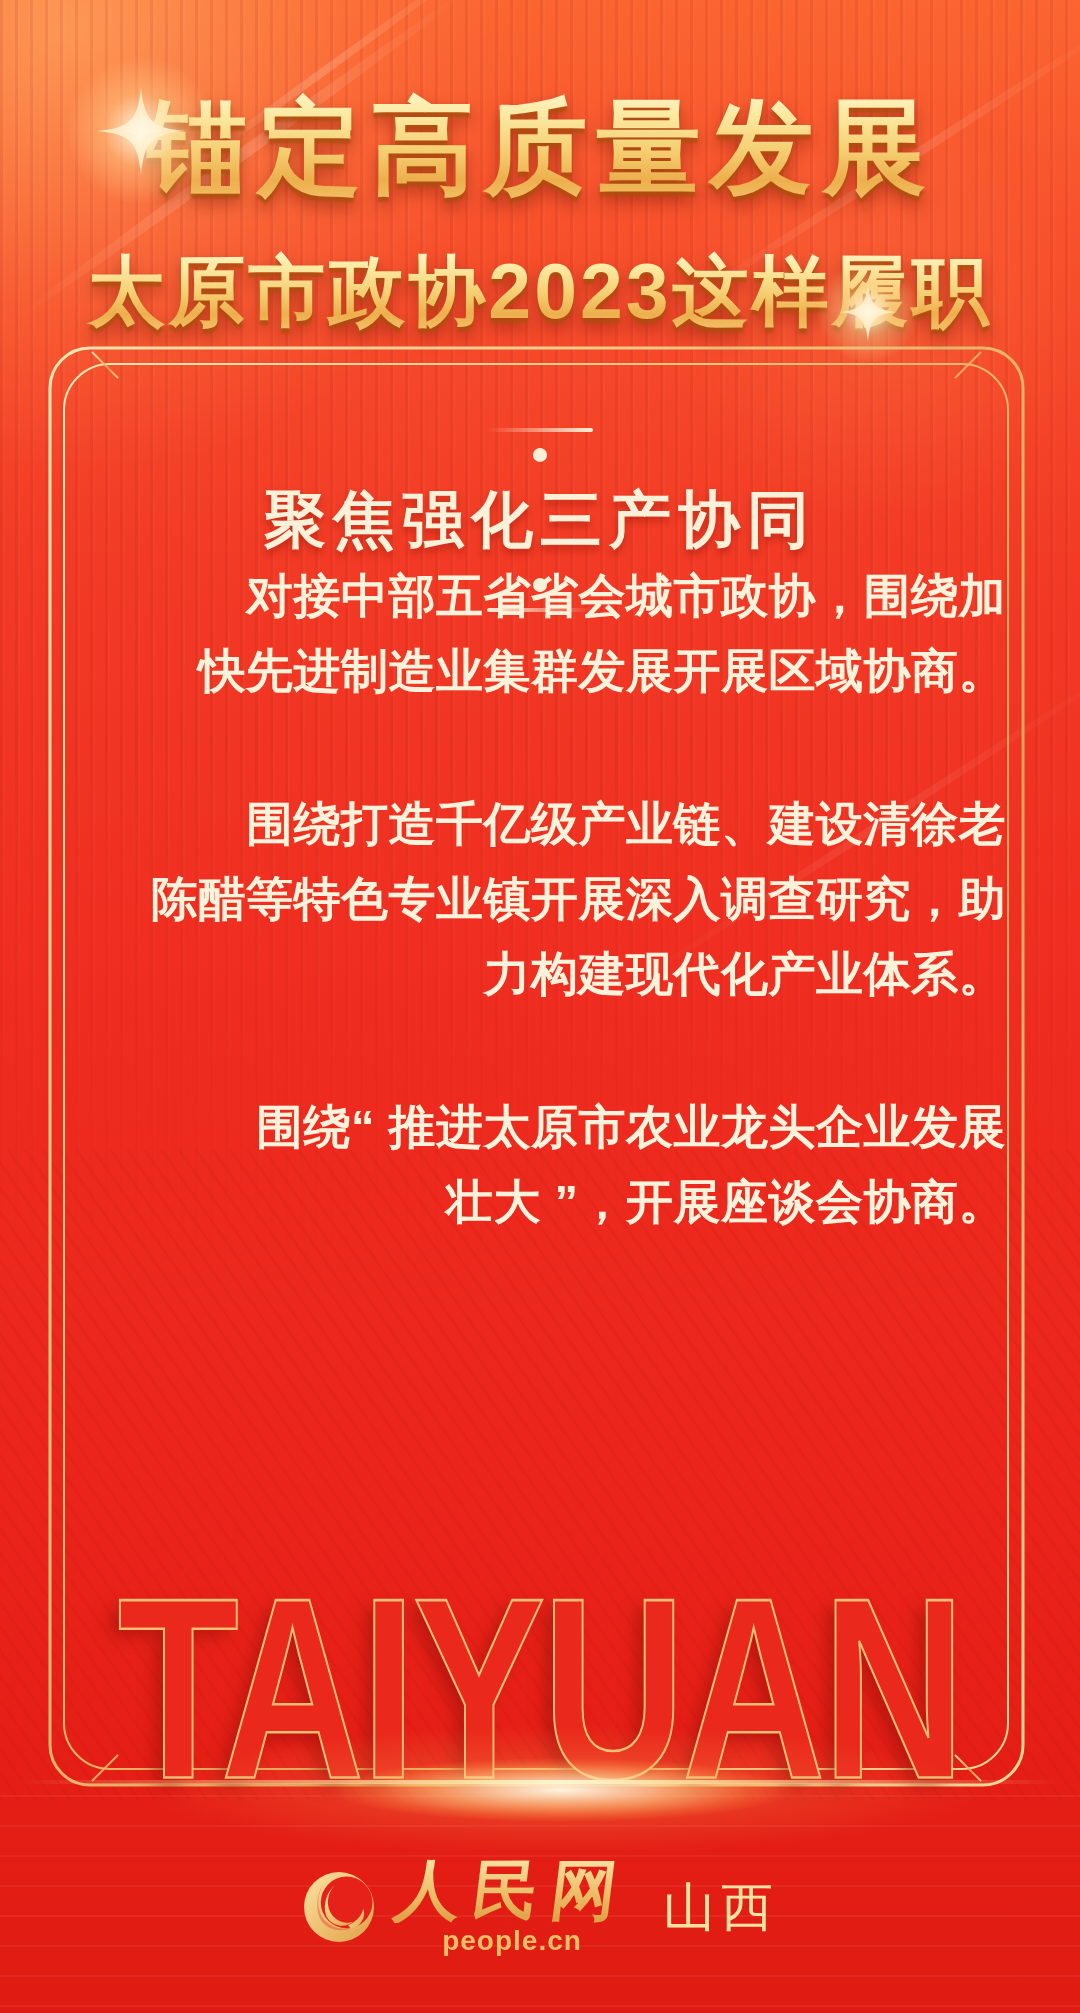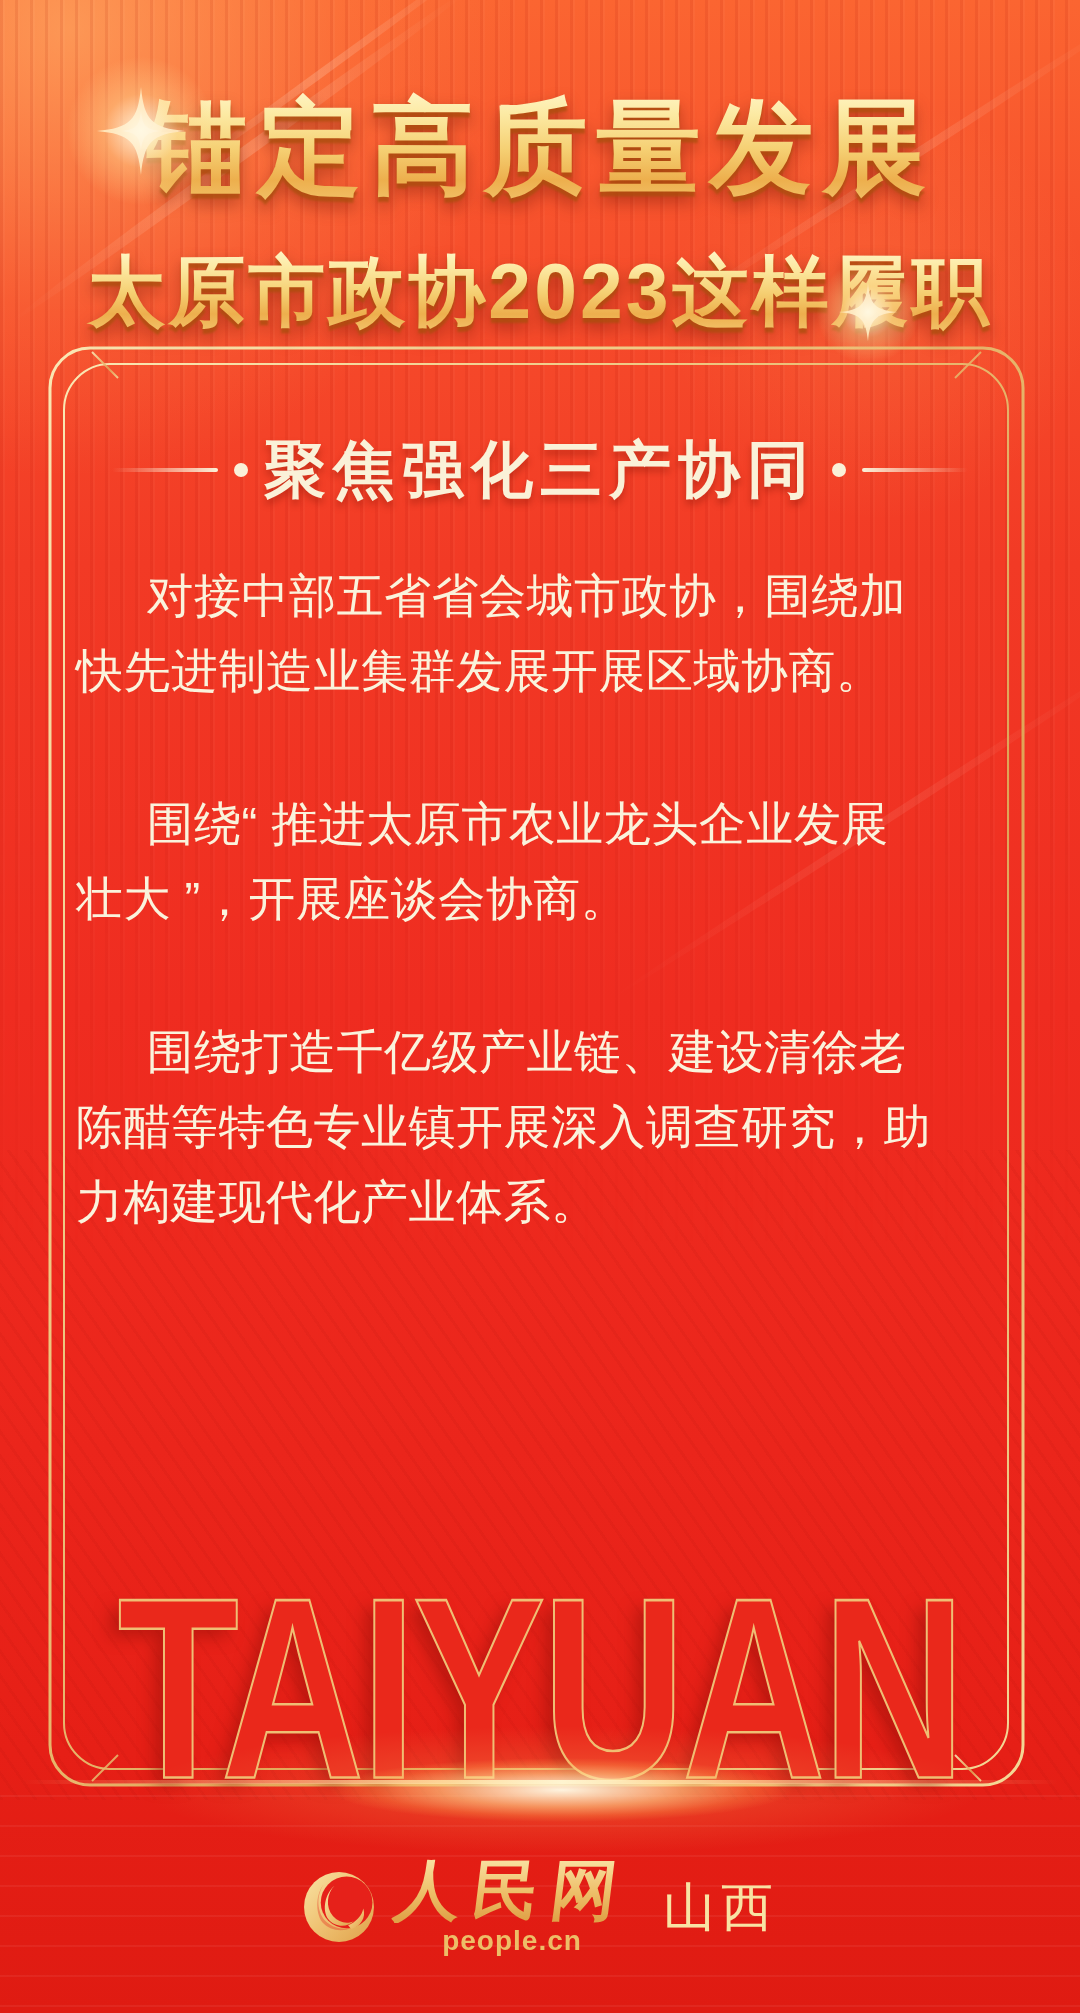--- a/index.html
+++ b/index.html
@@ -61,35 +61,35 @@
     position:absolute; left:50%; bottom:224px; transform:translateX(-50%) scale(.80,1.04);
     transform-origin:center bottom;
     font-size:248px; font-weight:700; letter-spacing:-4px; white-space:nowrap; line-height:.78;
     color:#EA281B; -webkit-text-stroke:2.5px #EFBE74;
     text-shadow:-12px 8px 16px rgba(150,15,8,.50);
   }
 
   
   .badge{
     position:absolute; top:428px; left:0; width:100%;
-    display:flex; align-items:center; justify-content:center; gap:16px;
+    display:flex; align-items:center; justify-content:center; gap:16px;flex-direction:column;
   }
   .badge-line{width:106px; height:4px; border-radius:2px;}
   .badge-line.left {background:linear-gradient(90deg, rgba(250,240,216,0), #FAF0D8);}
   .badge-line.right{background:linear-gradient(270deg, rgba(250,240,216,0), #FAF0D8);}
   .badge-dot{width:14px; height:14px; border-radius:50%; background:#FAF0D8;}
   .badge-text{
     font-size:62px; font-weight:900; letter-spacing:7px; color:#FAF1D8; white-space:nowrap;
     text-shadow:0 5px 7px rgba(145,25,8,.45);
   }
 
   
   .body-copy{
     position:absolute; top:558px; left:76px; width:930px;
-    color:#FAF3DC; font-size:47px; line-height:75px; font-weight:400; letter-spacing:.5px;
+    color:#FAF3DC; font-size:47px; line-height:75px; font-weight:700; letter-spacing:.5px;text-align:right;
   }
   .body-copy p{margin:0 0 78px 0; text-indent:1.5em; white-space:pre-line;}
 
   
   .sparkle{position:absolute;}
   .sparkle svg{overflow:visible;}
   .spark-glow{
     position:absolute; border-radius:50%;
     background:radial-gradient(circle, rgba(255,248,225,.95) 0%, rgba(255,210,140,.45) 35%, transparent 70%);
   }
@@ -174,25 +174,25 @@
     <div class="badge-line left"></div>
     <div class="badge-dot"></div>
     <div class="badge-text">聚焦强化三产协同</div>
     <div class="badge-dot"></div>
     <div class="badge-line right"></div>
   </div>
 
   <div class="body-copy">
     <p>对接中部五省省会城市政协，围绕加
 快先进制造业集群发展开展区域协商。</p>
-    <p>围绕“ 推进太原市农业龙头企业发展
-壮大 ”，开展座谈会协商。</p>
     <p>围绕打造千亿级产业链、建设清徐老
 陈醋等特色专业镇开展深入调查研究，助
 力构建现代化产业体系。</p>
+    <p>围绕“ 推进太原市农业龙头企业发展
+壮大 ”，开展座谈会协商。</p>
   </div>
 
   <div class="sparkle sparkle1">
     <div class="spark-glow"></div>
     <svg width="90" height="90" viewBox="-45 -45 90 90">
       <path d="M0 -44 C3 -11 11 -3 44 0 C11 3 3 11 0 44 C-3 11 -11 3 -44 0 C-11 -3 -3 -11 0 -44 Z" fill="#FFF8E0" opacity="0.95"></path>
       <path d="M0 -20 C1.5 -5 5 -1.5 20 0 C5 1.5 1.5 5 0 20 C-1.5 5 -5 1.5 -20 0 C-5 -1.5 -1.5 -5 0 -20 Z" fill="#FFFFFF"></path>
     </svg>
   </div>
   <div class="sparkle sparkle2">

